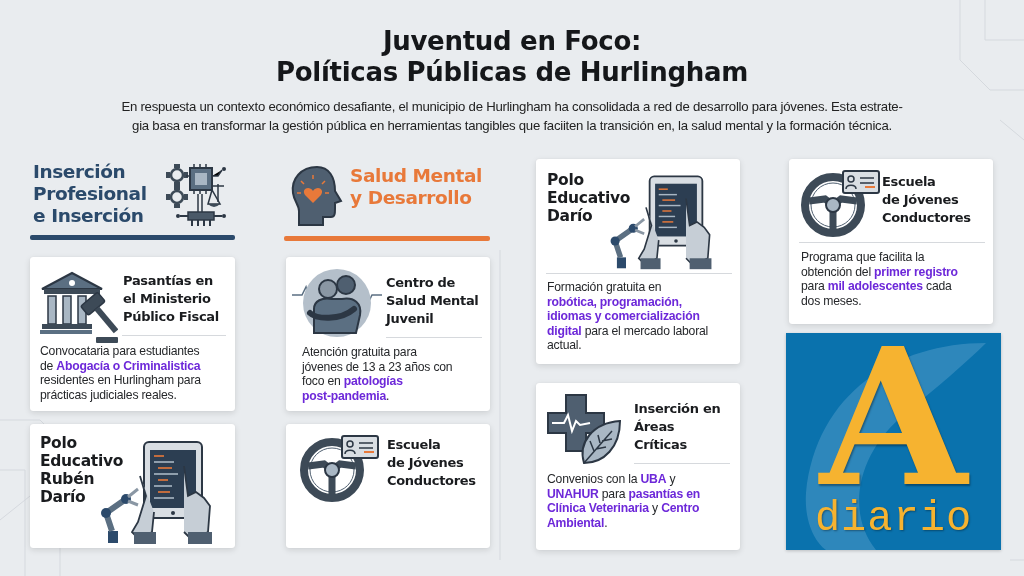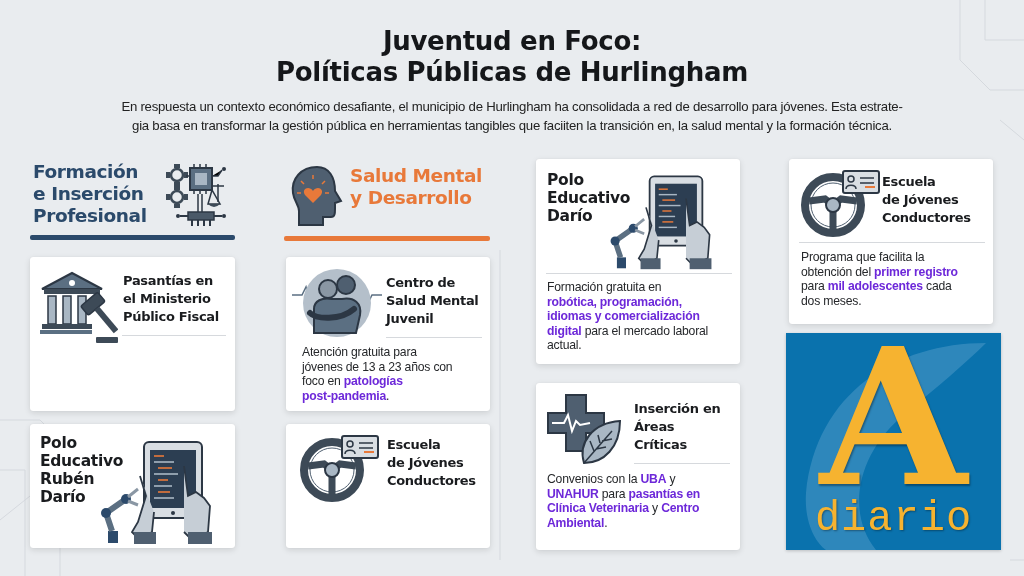--- a/index.html
+++ b/index.html
@@ -71,23 +71,23 @@
   <div>Juventud en Foco:</div>
   <div>Políticas Públicas de Hurlingham</div>
 </div>
 <div class="intro">
   <div>En respuesta un contexto económico desafiante, el municipio de Hurlingham ha consolidada a red de desarrollo para jóvenes. Esta estrate-</div>
   <div>gia basa en transformar la gestión pública en herramientas tangibles que faciiten la transición en, la salud mental y la formación técnica.</div>
 </div>
 
 <div class="sec-head" style="left:33px; top:161px; width:205px; height:84px;">
   <div class="txt" style="color:#2b4a6b;">
-    <div>Formación</div>
+    <div>Inserción</div>
+    <div>Profesional</div>
     <div>e Inserción</div>
-    <div>Profesional</div>
   </div>
   <div class="bar" style="left:-3px; top:74px; width:205px; background:#2b4a6b;"></div>
 </div>
 <svg class="icon" style="left:160px; top:160px;" width="72" height="72" viewBox="0 0 72 72">
   <g fill="none" stroke="#3d4a57" stroke-width="2.5">
     <circle cx="17" cy="15" r="6"></circle>
     <circle cx="17" cy="37" r="6"></circle>
   </g>
   <g fill="#3d4a57">
     <path d="M14 4h6v4h-6z M14 22h6v4h-6z M6 12h4v6h-4z M24 12h4v6h-4z"></path>
@@ -141,20 +141,26 @@
       <rect x="56" y="42" width="6" height="30" fill="#3d4a57"></rect>
     </g>
     <rect x="58" y="70" width="22" height="6" rx="1" fill="#3d4a57"></rect>
   </svg>
   <div class="ctitle" style="left:93px; top:15px;">
     <div>Pasantías en</div>
     <div>el Ministerio</div>
     <div>Público Fiscal</div>
   </div>
   <div class="divider" style="left:92px; top:78px; width:104px;"></div>
+  <div class="desc" style="left:10px; top:87px;">
+    <div>Convocataria para estudiantes</div>
+    <div><span>de </span><b>Abogacía o Criminalistica</b></div>
+    <div>residentes en Hurlingham para</div>
+    <div>prácticas judiciales reales.</div>
+  </div>
 </div>
 
 <div class="card" style="left:30px; top:424px; width:205px; height:124px;">
   <div class="ctitle" style="left:10px; top:10px; font-size:15.5px;">
     <div>Polo</div>
     <div>Educativo</div>
     <div>Rubén</div>
     <div>Darío</div>
   </div>
   <svg class="icon" style="left:62px; top:12px;" width="140" height="110" viewBox="0 0 140 110">

